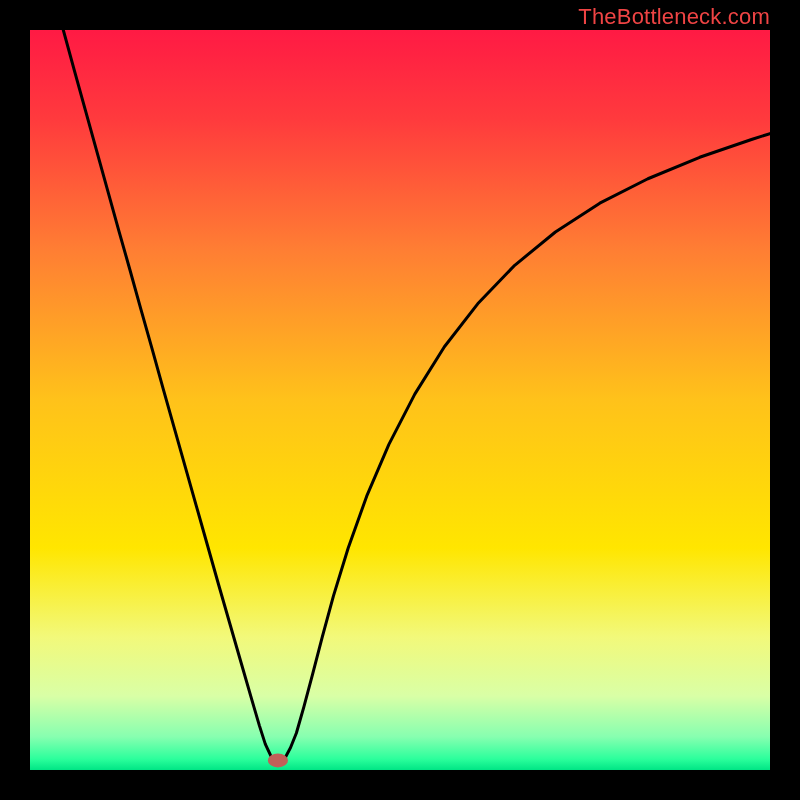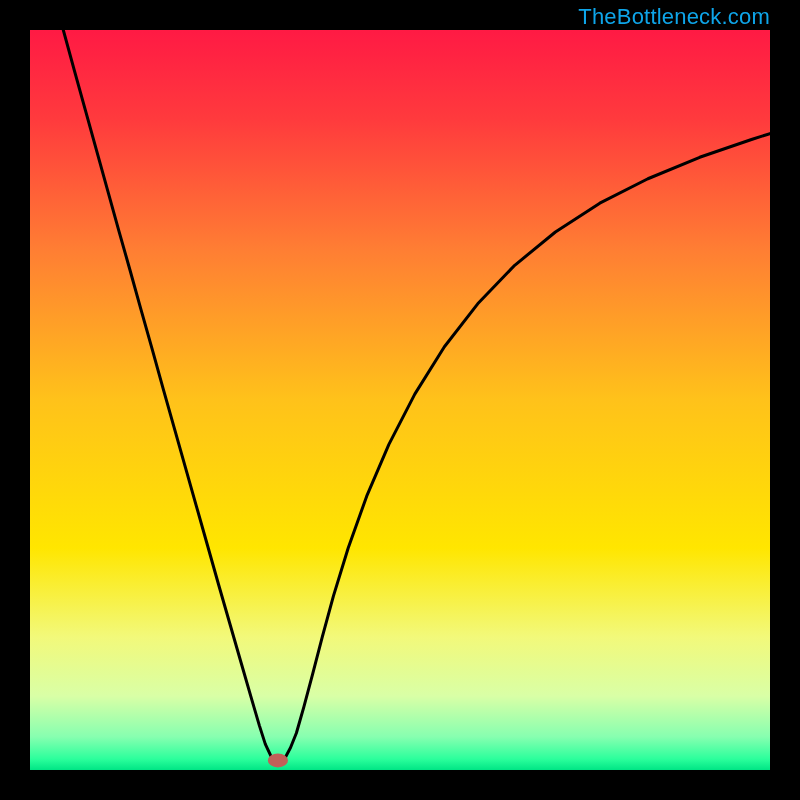--- a/index.html
+++ b/index.html
@@ -38,21 +38,21 @@
     position: absolute;
     left: 0;
     top: 0;
     width: 100%;
     height: 100%;
   }
   .watermark {
     position: absolute;
     top: 4px;
     right: 30px;
-    color: #0ea5e9;
+    color: #ef4444;
     font-size: 22px;
     font-weight: 500;
     letter-spacing: 0.2px;
     user-select: none;
     text-align: right;
   }
 </style>
 </head>
 <body>
 

